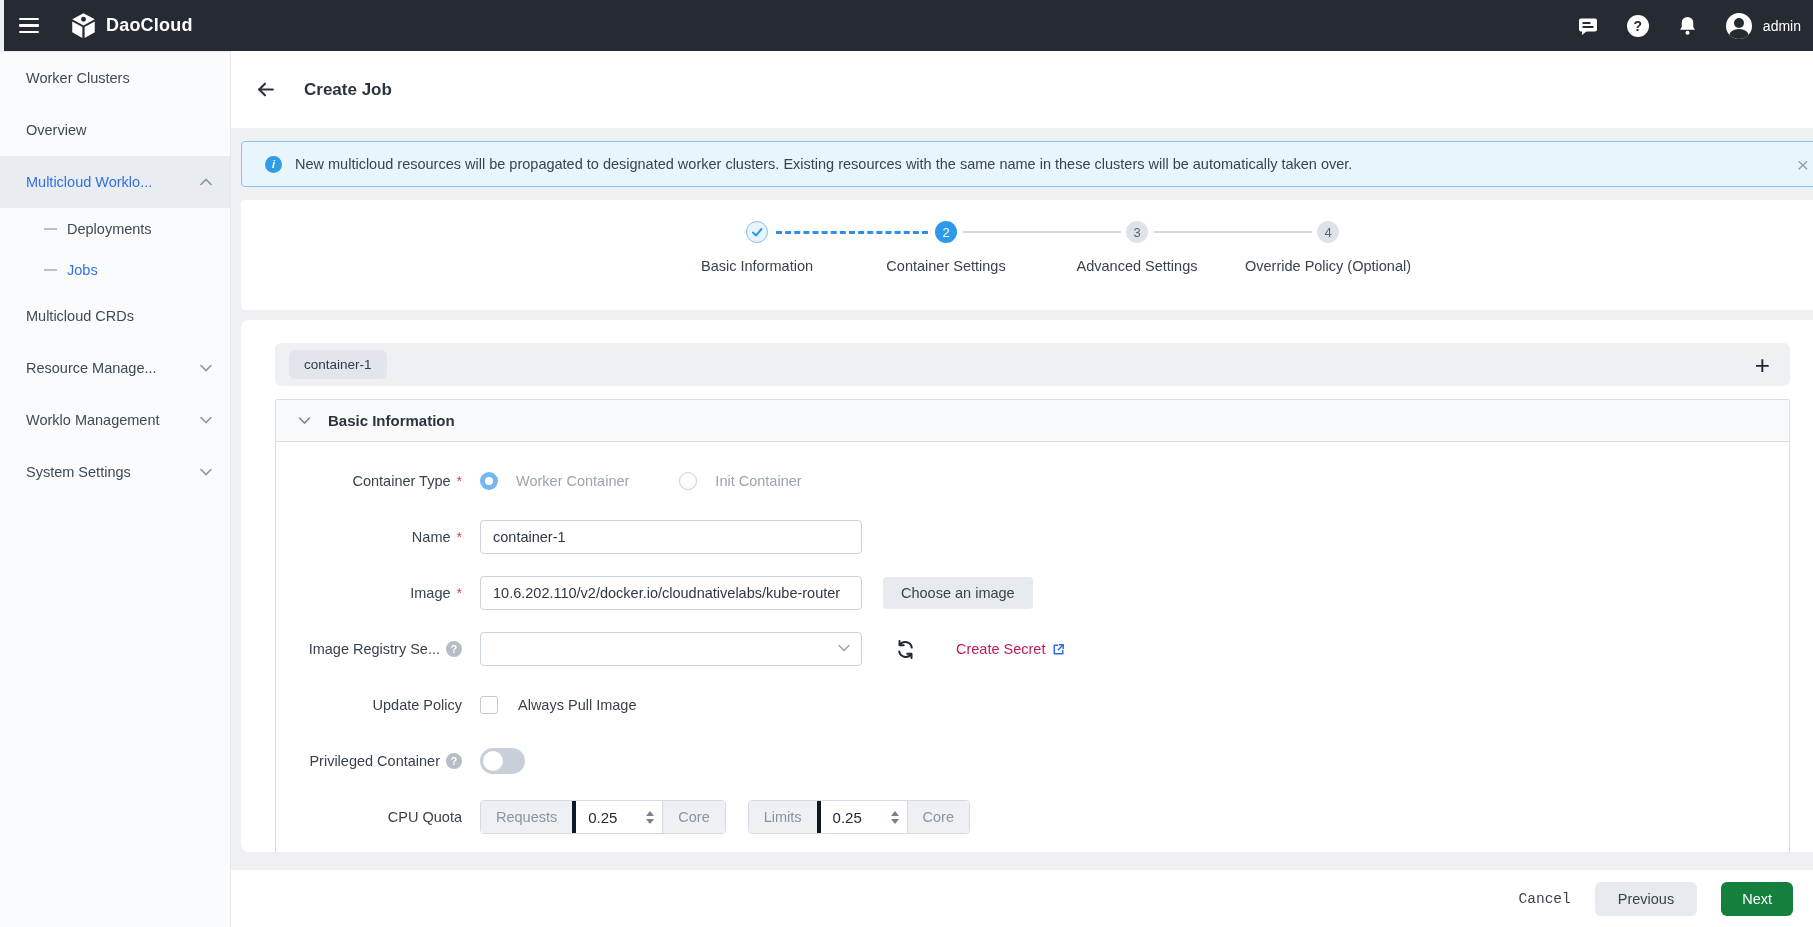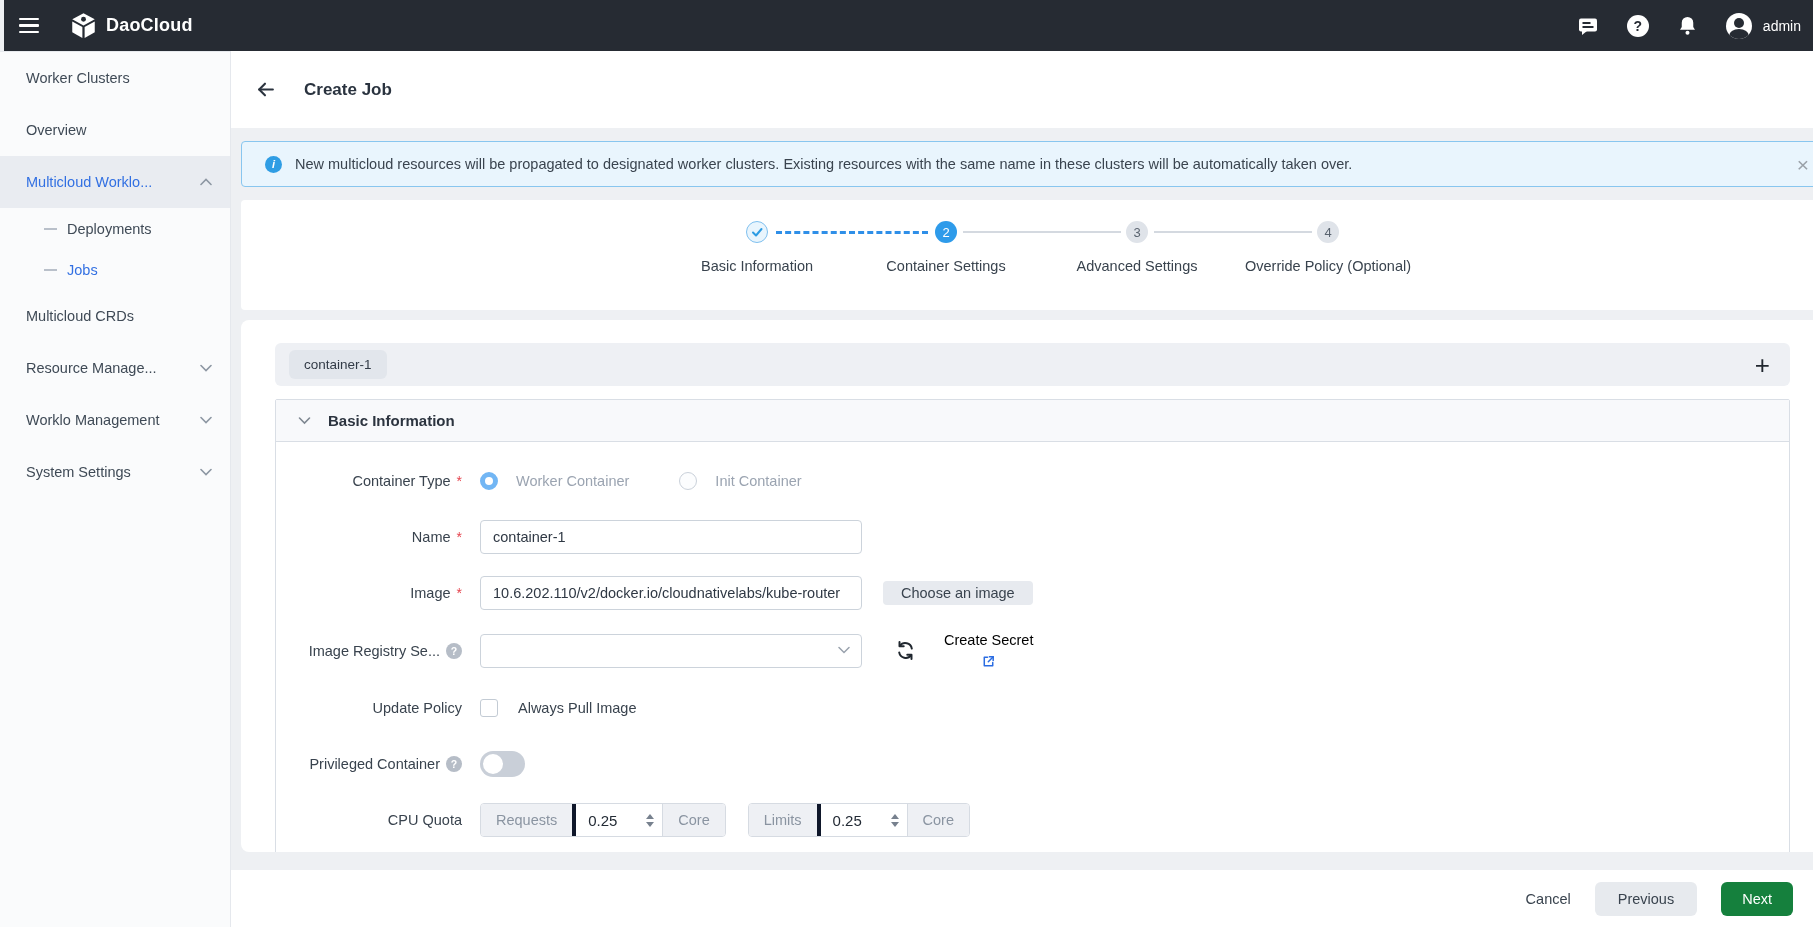--- a/index.html
+++ b/index.html
@@ -73,46 +73,46 @@
   .req { color:#e5434d; font-size:14px; }
   .fctrl { margin-left:18px; display:flex; align-items:center;gap:8px; }
   .qmark { width:16px; height:16px; border-radius:50%; background:#b6bdc7; color:#fff; font-size:10.5px; font-weight:bold; display:flex; align-items:center; justify-content:center; flex:none; }
 
   .radio { width:18px; height:18px; border-radius:50%; background:#fff; flex:none; cursor:pointer; }
   .radio.sel { border:5px solid #72b6f4; }
   .radio.unsel { border:1px solid #cad1da; background:#fcfdfe; }
   .radio-lbl { color:#9ba4b1; margin-left:10px; margin-right:42px; }
 
   .tinput { width:382px; height:34px; border:1px solid #ccd3db; border-radius:4px; padding:0 12px; font-size:14.5px; color:#2f3844; font-family:"Liberation Sans", sans-serif; background:#fff; }
-  .btn-gray { height:24px; background:#e7eaef; border:none; border-radius:4px; padding:0 18px; font-size:14.5px; color:#39434e; margin-left:13px; cursor:pointer; font-family:"Liberation Sans", sans-serif; }
+  .btn-gray { height:32px; background:#e7eaef; border:none; border-radius:4px; padding:0 18px; font-size:14.5px; color:#39434e; margin-left:13px; cursor:pointer; font-family:"Liberation Sans", sans-serif; }
 
   .select { width:382px; height:34px; border:1px solid #ccd3db; border-radius:4px; background:#fff; position:relative; cursor:pointer; }
   .select .chev { position:absolute; right:11px; top:11px; }
   .icon-btn { margin-left:25px; display:flex; cursor:pointer; }
-  .link { color:#000000; margin-left:20px; display:flex; align-items:center; gap:6px; cursor:pointer;flex-direction:column; }
+  .link { color:#be185d; margin-left:32px; display:flex; align-items:center; gap:6px; cursor:pointer; }
 
   .checkbox { width:18px; height:18px; border:1px solid #c3cbd4; border-radius:3px; background:#fff; cursor:pointer; flex:none; }
   .chk-lbl { margin-left:12px; color:#39434e; }
 
   .toggle { width:45px; height:26px; border-radius:13px; background:#c9cfd8; position:relative; cursor:pointer; }
   .toggle .knob { position:absolute; left:3px; top:3px; width:20px; height:20px; border-radius:50%; background:#fff; }
 
   .quota-group { display:flex; align-items:stretch; height:34px; border:1px solid #d6dbe2; border-radius:4px; overflow:hidden; margin-right:14px; }
   .q-addon { background:#eef0f4; color:#8a94a1; display:flex; align-items:center; padding:0 15px; font-size:14.5px; }
   .q-addon.first { border-right:4px solid #0f172a; }
   .q-addon.last { border-left:1px solid #d6dbe2; }
   .q-num { background:#fff; display:flex; align-items:center; padding:0 8px 0 12px; gap:14px; }
   .q-num input { width:44px; border:none; outline:none; font-size:15px; color:#232b35; font-family:"Liberation Sans", sans-serif; }
   .spin { display:flex; flex-direction:column; gap:3px; cursor:pointer; }
   .spin .up { width:0; height:0; border-left:4px solid transparent; border-right:4px solid transparent; border-bottom:5px solid #77818e; }
   .spin .down { width:0; height:0; border-left:4px solid transparent; border-right:4px solid transparent; border-top:5px solid #77818e; }
 
   
   .footerbar { position:absolute; left:231px; bottom:0; width:1582px; height:57px; background:#fff; display:flex; align-items:center; justify-content:flex-end; padding-right:20px; gap:24px; z-index:15; }
-  .btn-text { background:none; border:none; font-size:14.5px; color:#39434e; cursor:pointer; font-family:Liberation Sans, sans-serif; }
+  .btn-text { background:none; border:none; font-size:14.5px; color:#39434e; cursor:pointer; font-family:Liberation Mono, monospace; }
   .btn-prev { height:34px; background:#e7eaee; border:none; border-radius:6px; padding:0 23px; font-size:14.5px; color:#39434e; cursor:pointer; font-family:"Liberation Sans", sans-serif; }
   .btn-next { height:34px; background:#15803d; border:none; border-radius:6px; padding:0 21px; font-size:14.5px; color:#fff; cursor:pointer; font-family:"Liberation Sans", sans-serif; }
 
   svg { display:block; }
 </style>
 </head>
 <body>
 
 <div class="topbar">
   <div class="hamburger">

